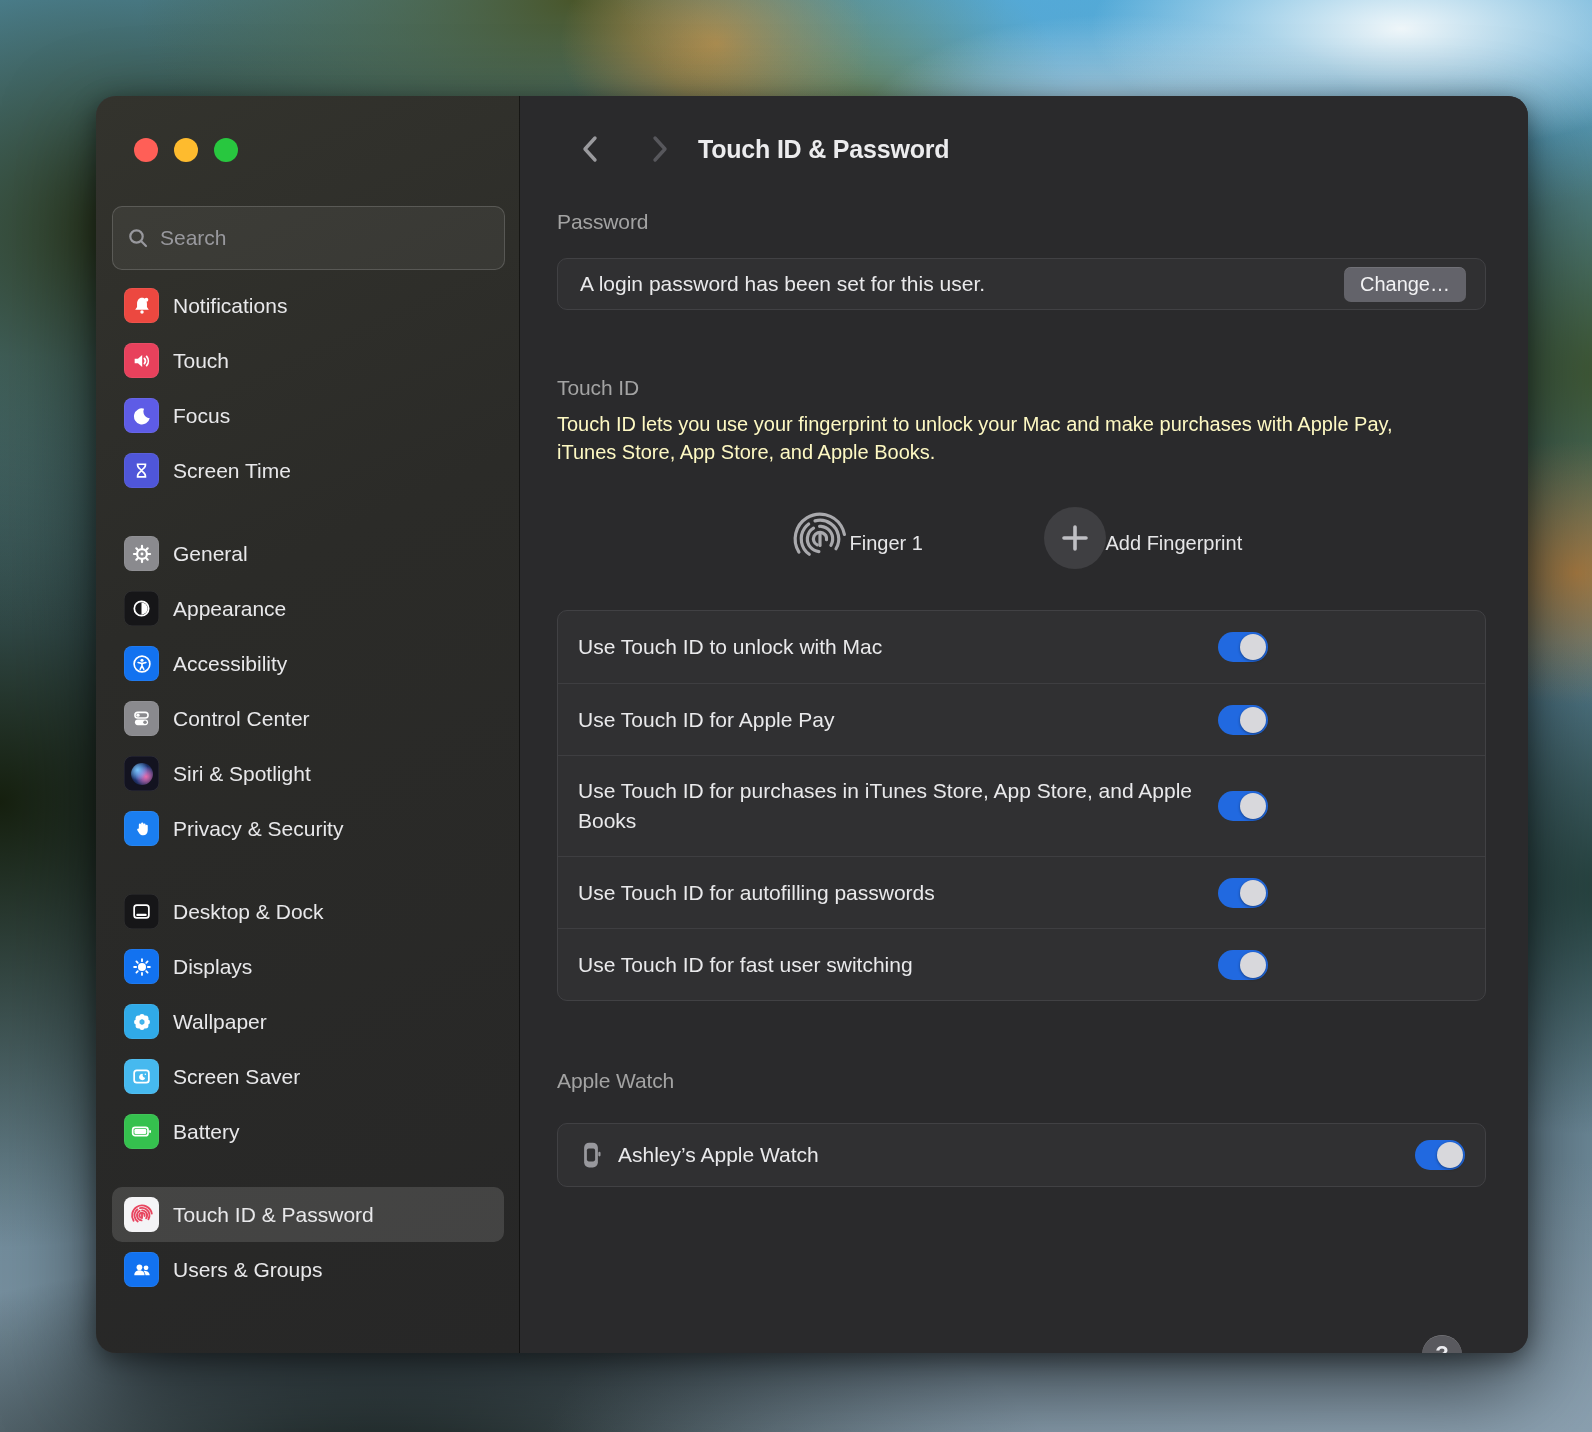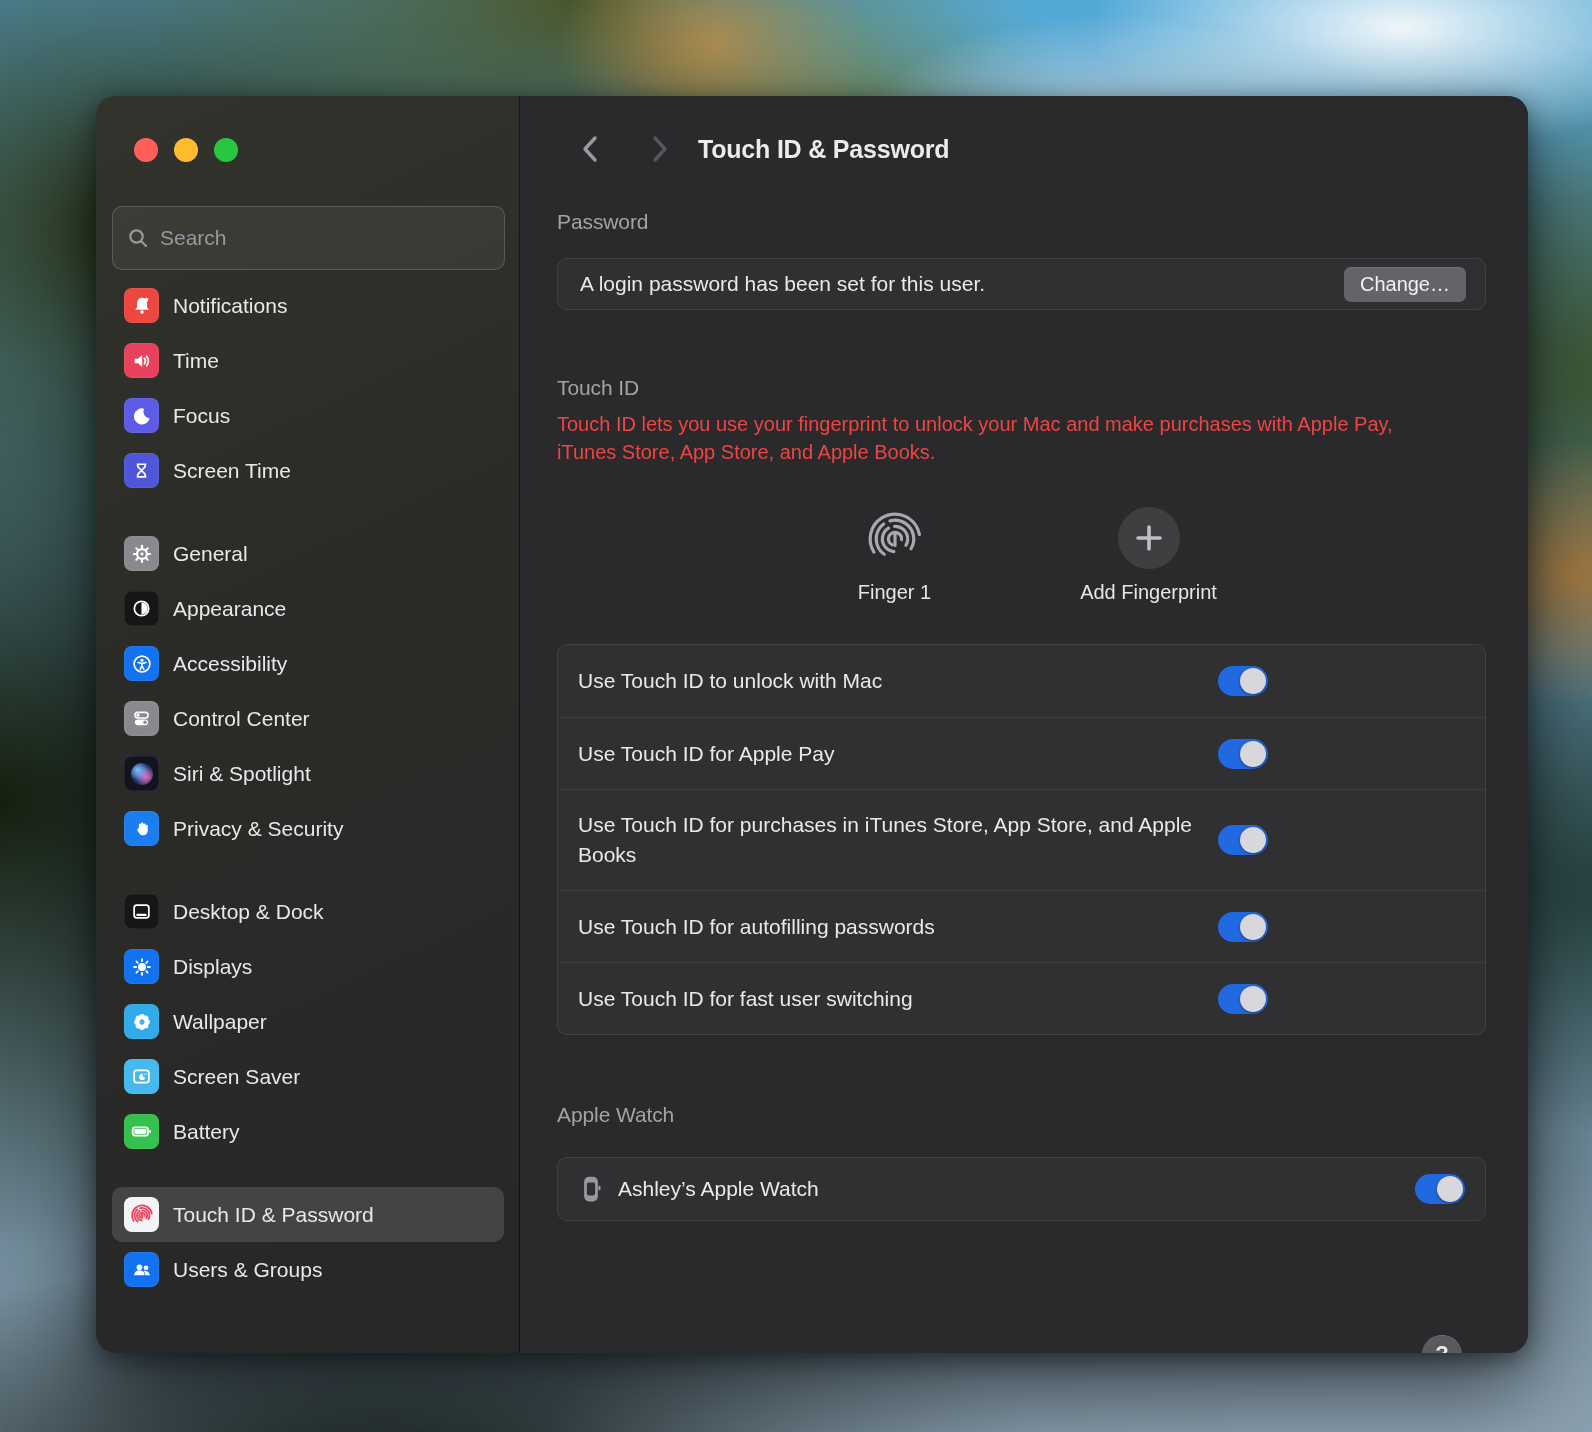--- a/index.html
+++ b/index.html
@@ -63,30 +63,30 @@
   .content { flex:1; position:relative; background:#2a2a2c; padding:0 42px 0 37px; }
 
   .pane-header { margin-top:34px; height:38px; display:flex; align-items:center; padding-left:17px; }
   .hbtn { width:32px; height:36px; display:flex; align-items:center; justify-content:center; border:none; background:transparent; cursor:pointer; }
   .hbtn + .hbtn { margin-left:38px; }
   .pane-title { margin-left:22px; font-size:25px; font-weight:700; color:#ececee; letter-spacing:-.2px; }
 
   h2.section { margin-top:40px; font-size:21px; font-weight:400; color:#a3a3a3; line-height:28px; letter-spacing:-.1px; }
   h2.mt-touch { margin-top:64px; }
   h2.mt-watch { margin-top:66px; }
-  .section-desc { margin-top:8px; font-size:20px; line-height:28px; color:#ef4444; max-width:850px; }
+  .section-desc { margin-top:8px; font-size:20px; line-height:28px; color:#fef9c3; max-width:850px; }
 
   .card { background:#303032; border:1px solid #414144; border-radius:10px; }
   .card.password-card { margin-top:22px; height:52px; display:flex; align-items:center; padding:0 19px 0 22px; }
   .row-text { font-size:21px; color:#e9e9eb; flex:1; }
   .btn { background:#63636a; color:#f2f2f4; border:none; border-radius:7px; font-size:20px;
     padding:6px 16px; font-family:inherit; cursor:pointer; box-shadow:inset 0 .5px 0 rgba(255,255,255,.18); }
 
   .fp-row { margin-top:40px; display:flex; justify-content:center; gap:44px; }
-  .fp-tile { width:210px; display:flex; flex-direction:column; align-items:center; cursor:pointer; }
+  .fp-tile { width:210px; display:flex; align-items:center; cursor:pointer; }
   .fp-art { height:64px; display:flex; align-items:center; justify-content:center; }
   .fp-label { margin-top:10px; font-size:20px; color:#e6e6e8; line-height:24px; }
   .add-circle { width:62px; height:62px; border-radius:50%; background:#3f3f42; display:flex; align-items:center; justify-content:center; }
 
   .card.toggles-card { margin-top:40px; }
   .trow { display:flex; align-items:center; padding:0 20px; min-height:72px; }
   .trow + .trow { border-top:1px solid #3e3e41; }
   .trow-label { flex:1; font-size:21px; line-height:30px; color:#e9e9eb; max-width:640px; padding:20px 0; }
   .switch { width:50px; height:30px; border-radius:15px; background:#4a4a4e; position:relative; flex:0 0 50px; cursor:pointer; }
   .switch.on { background:#2169e0; }
@@ -138,21 +138,21 @@
             </span>
             <span class="nav-label">Notifications</span>
           </div>
           <div class="nav-row">
             <span class="nav-icon" style="background: rgb(232, 65, 92);">
               <svg width="22" height="22" viewBox="0 0 24 24">
                 <path d="M4 9.5 H7.6 L12.2 5.4 V18.6 L7.6 14.5 H4 Z" fill="#fff"></path>
                 <path d="M14.6 9.2 a4.3 4.3 0 0 1 0 5.6 M17 7 a7.6 7.6 0 0 1 0 10" stroke="#fff" stroke-width="1.9" fill="none" stroke-linecap="round"></path>
               </svg>
             </span>
-            <span class="nav-label">Time</span>
+            <span class="nav-label">Touch</span>
           </div>
           <div class="nav-row">
             <span class="nav-icon" style="background: rgb(94, 92, 230);">
               <svg width="20" height="20" viewBox="0 0 24 24" fill="#fff">
                 <path d="M14.5 3.2 A9.6 9.6 0 1 0 21.3 14.8 A8.1 8.1 0 0 1 14.5 3.2 Z"></path>
               </svg>
             </span>
             <span class="nav-label">Focus</span>
           </div>
           <div class="nav-row">

